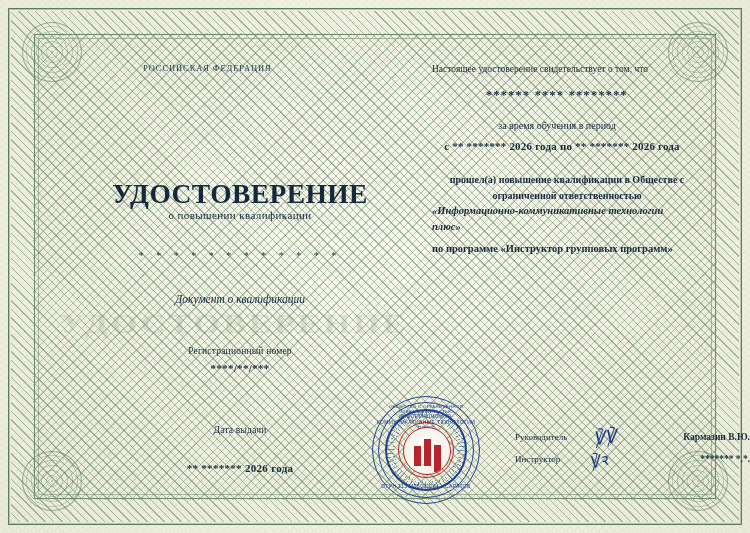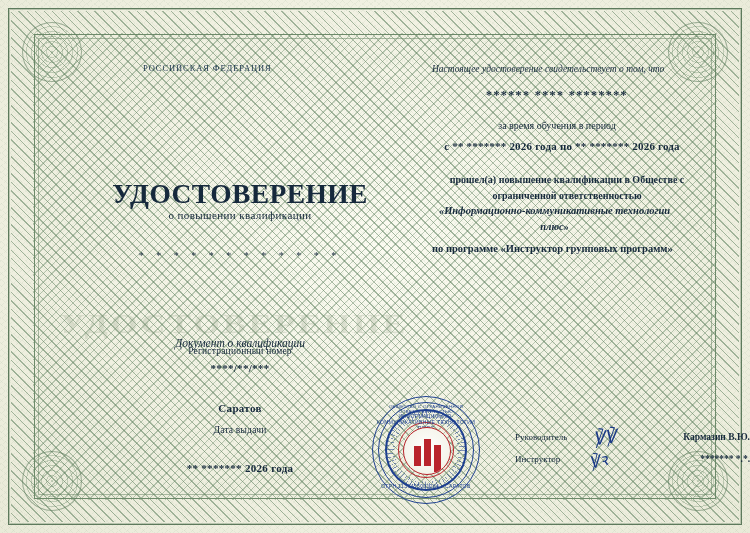--- a/index.html
+++ b/index.html
@@ -139,21 +139,20 @@
 
   .doc-kind {
     position: absolute;
     left: 75px;
     top: 293px;
     width: 330px;
     text-align: center;
     font-size: 11.5px;
     font-style: italic;
     color: #16293c;
-    margin-top: 44px;
   }
 
   .left-block {
     position: absolute;
     left: 75px;
     width: 330px;
     text-align: center;
     color: #16293c;
   }
   .lbl { font-size: 9.5px; letter-spacing: 0.2px; }
@@ -169,21 +168,20 @@
   
   .r {
     position: absolute;
     left: 432px;
     width: 280px;
     color: #16293c;
   }
   .r-intro {
     top: 63px;
     font-size: 9.5px;
-    font-style: italic;
     text-align: left;
     line-height: 1.4;
   }
   .r-name {
     top: 88px;
     font-size: 12px;
     font-weight: bold;
     letter-spacing: 1.4px;
     text-align: center;
     width: 250px;
@@ -209,21 +207,21 @@
     font-weight: bold;
     text-align: center;
     width: 270px;
   }
   .r-org {
     top: 203px;
     font-size: 10.5px;
     font-weight: bold;
     font-style: italic;
     line-height: 1.5;
-    text-align: center;
+    text-align: left;
     width: 245px;
   }
   .r-program {
     top: 241px;
     font-size: 10.5px;
     font-weight: bold;
     line-height: 1.5;
     text-align: left;
     width: 250px;
   }
@@ -353,21 +351,20 @@
 
     <div class="big-title">УДОСТОВЕРЕНИЕ</div>
     <div class="sub-title">о повышении квалификации</div>
     <div class="stars-row">* * * * * * * * * * * *</div>
 
     <div class="doc-kind">Документ о квалификации</div>
 
     <div class="left-block lbl reg-label">Регистрационный номер</div>
     <div class="left-block val reg-value">****/**/***</div>
 
-    <div class="left-block val city-value">Саратов</div>
 
     <div class="left-block lbl date-label">Дата выдачи</div>
     <div class="left-block val date-value">** ******* 2026 года</div>
 
     <div class="r r-intro">Настоящее удостоверение свидетельствует о том, что</div>
     <div class="r r-name">****** **** ********</div>
     <div class="r r-period-label">за время обучения в период</div>
     <div class="r r-period-value">с ** ******* 2026 года по ** ******* 2026 года</div>
     <div class="r r-passed">прошел(а) повышение квалификации в Обществе с ограниченной ответственностью</div>
     <div class="r r-org">«Информационно-коммуникативные технологии плюс»</div>

